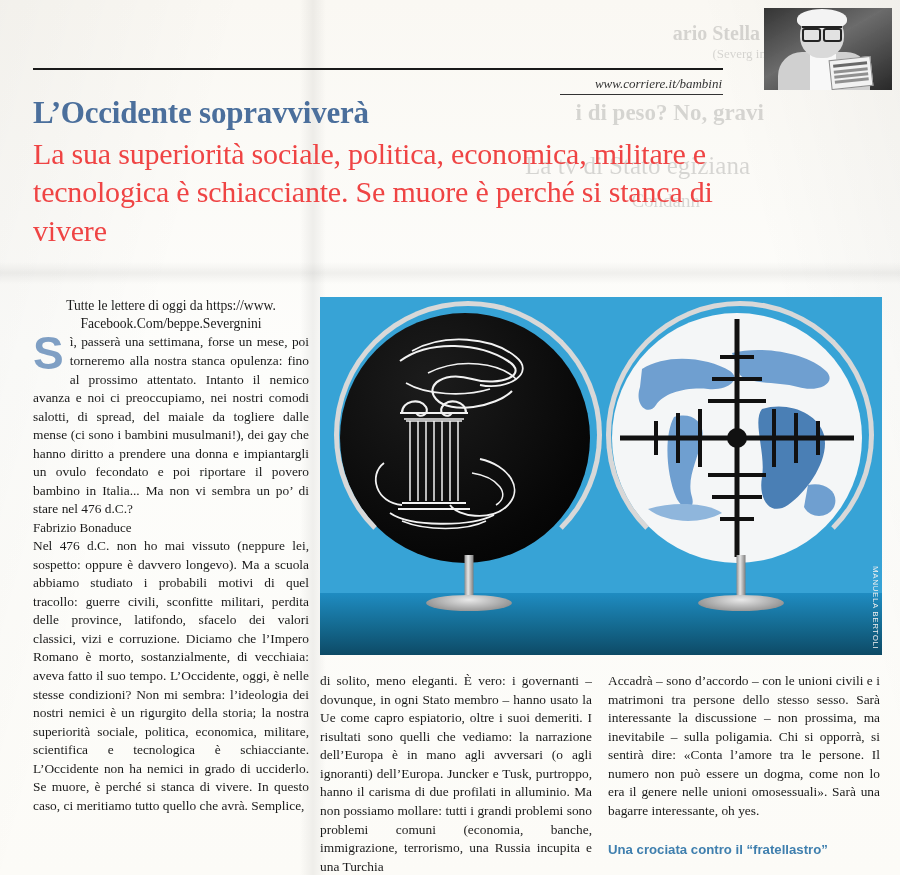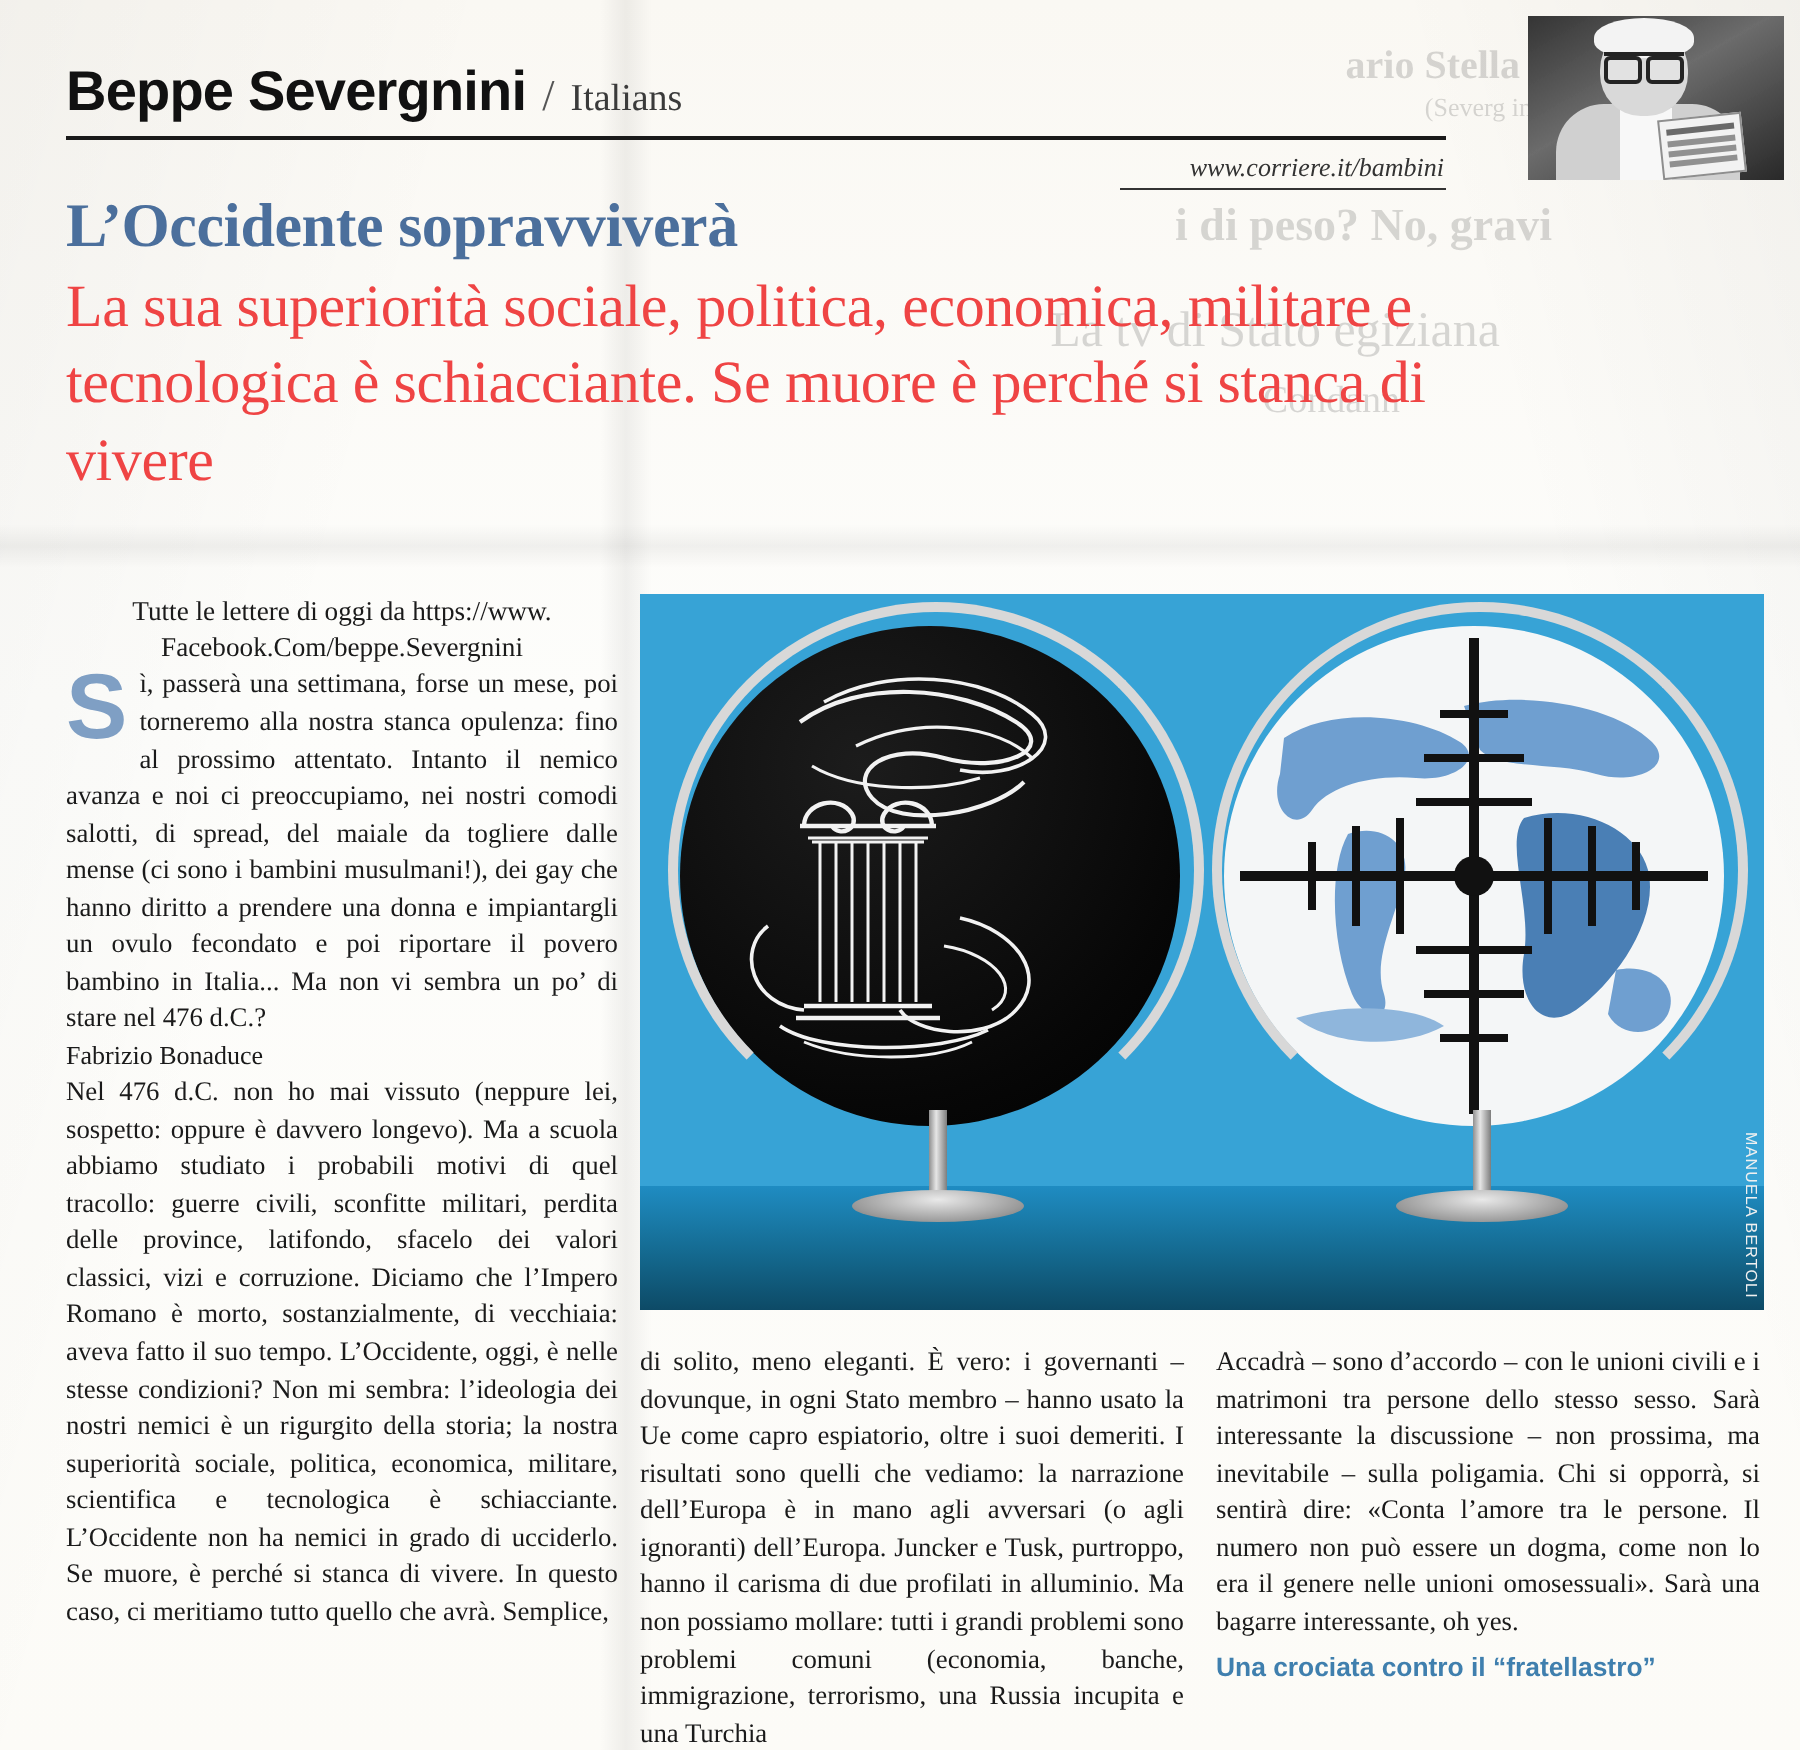--- a/index.html
+++ b/index.html
@@ -242,21 +242,21 @@
     text-align: justify;
   }
   .col p { margin: 0; }
   .col p + p { margin-top: 0; }
 
   .subhead {
     font-family: "Liberation Sans", sans-serif;
     font-weight: bold;
     font-size: 13.2px;
     color: #3f7fae;
-    margin-top: 4px;
+    margin-top: 20px;
     text-align: left;
   }
 
   
   .photo {
     position: absolute;
     left: 320px;
     top: 297px;
     width: 562px;
     height: 358px;
@@ -347,30 +347,25 @@
 </head>
 <body>
 
 <div class="page">
 
   <div class="paper-tint"></div>
   <div class="fold fold-v" style="left:300px;"></div>
   <div class="fold fold-h" style="top:262px;"></div>
 
   <div class="ghost" style="right:140px; top:22px; font-size:20px; font-weight:bold;">ario Stella</div>
-  <div class="ghost" style="right:124px; top:100px; font-size:23px; font-weight:bold;">i di peso? No, gravi</div>
+  <div class="ghost" style="right:136px; top:100px; font-size:23px; font-weight:bold;">i di peso? No, gravi</div>
   <div class="ghost" style="right:150px; top:152px; font-size:25px;">La tv di Stato egiziana</div>
   <div class="ghost" style="right:200px; top:190px; font-size:19px;">Condann</div>
   <div class="ghost" style="right:90px; top:46px; font-size:13px;">(Severg ini e altro)</div>
 
-  <div class="masthead">
-    <span class="author">Beppe Severgnini</span>
-    <span class="slash">/</span>
-    <span class="section">Italians</span>
-  </div>
   <div class="rule-top"></div>
   <div class="site-url">www.corriere.it/bambini</div>
   <div class="rule-url"></div>
 
   <div class="author-photo">
     <div class="body"></div>
     <div class="shirt"></div>
     <div class="head"></div>
     <div class="hair"></div>
     <div class="glasses"></div>

